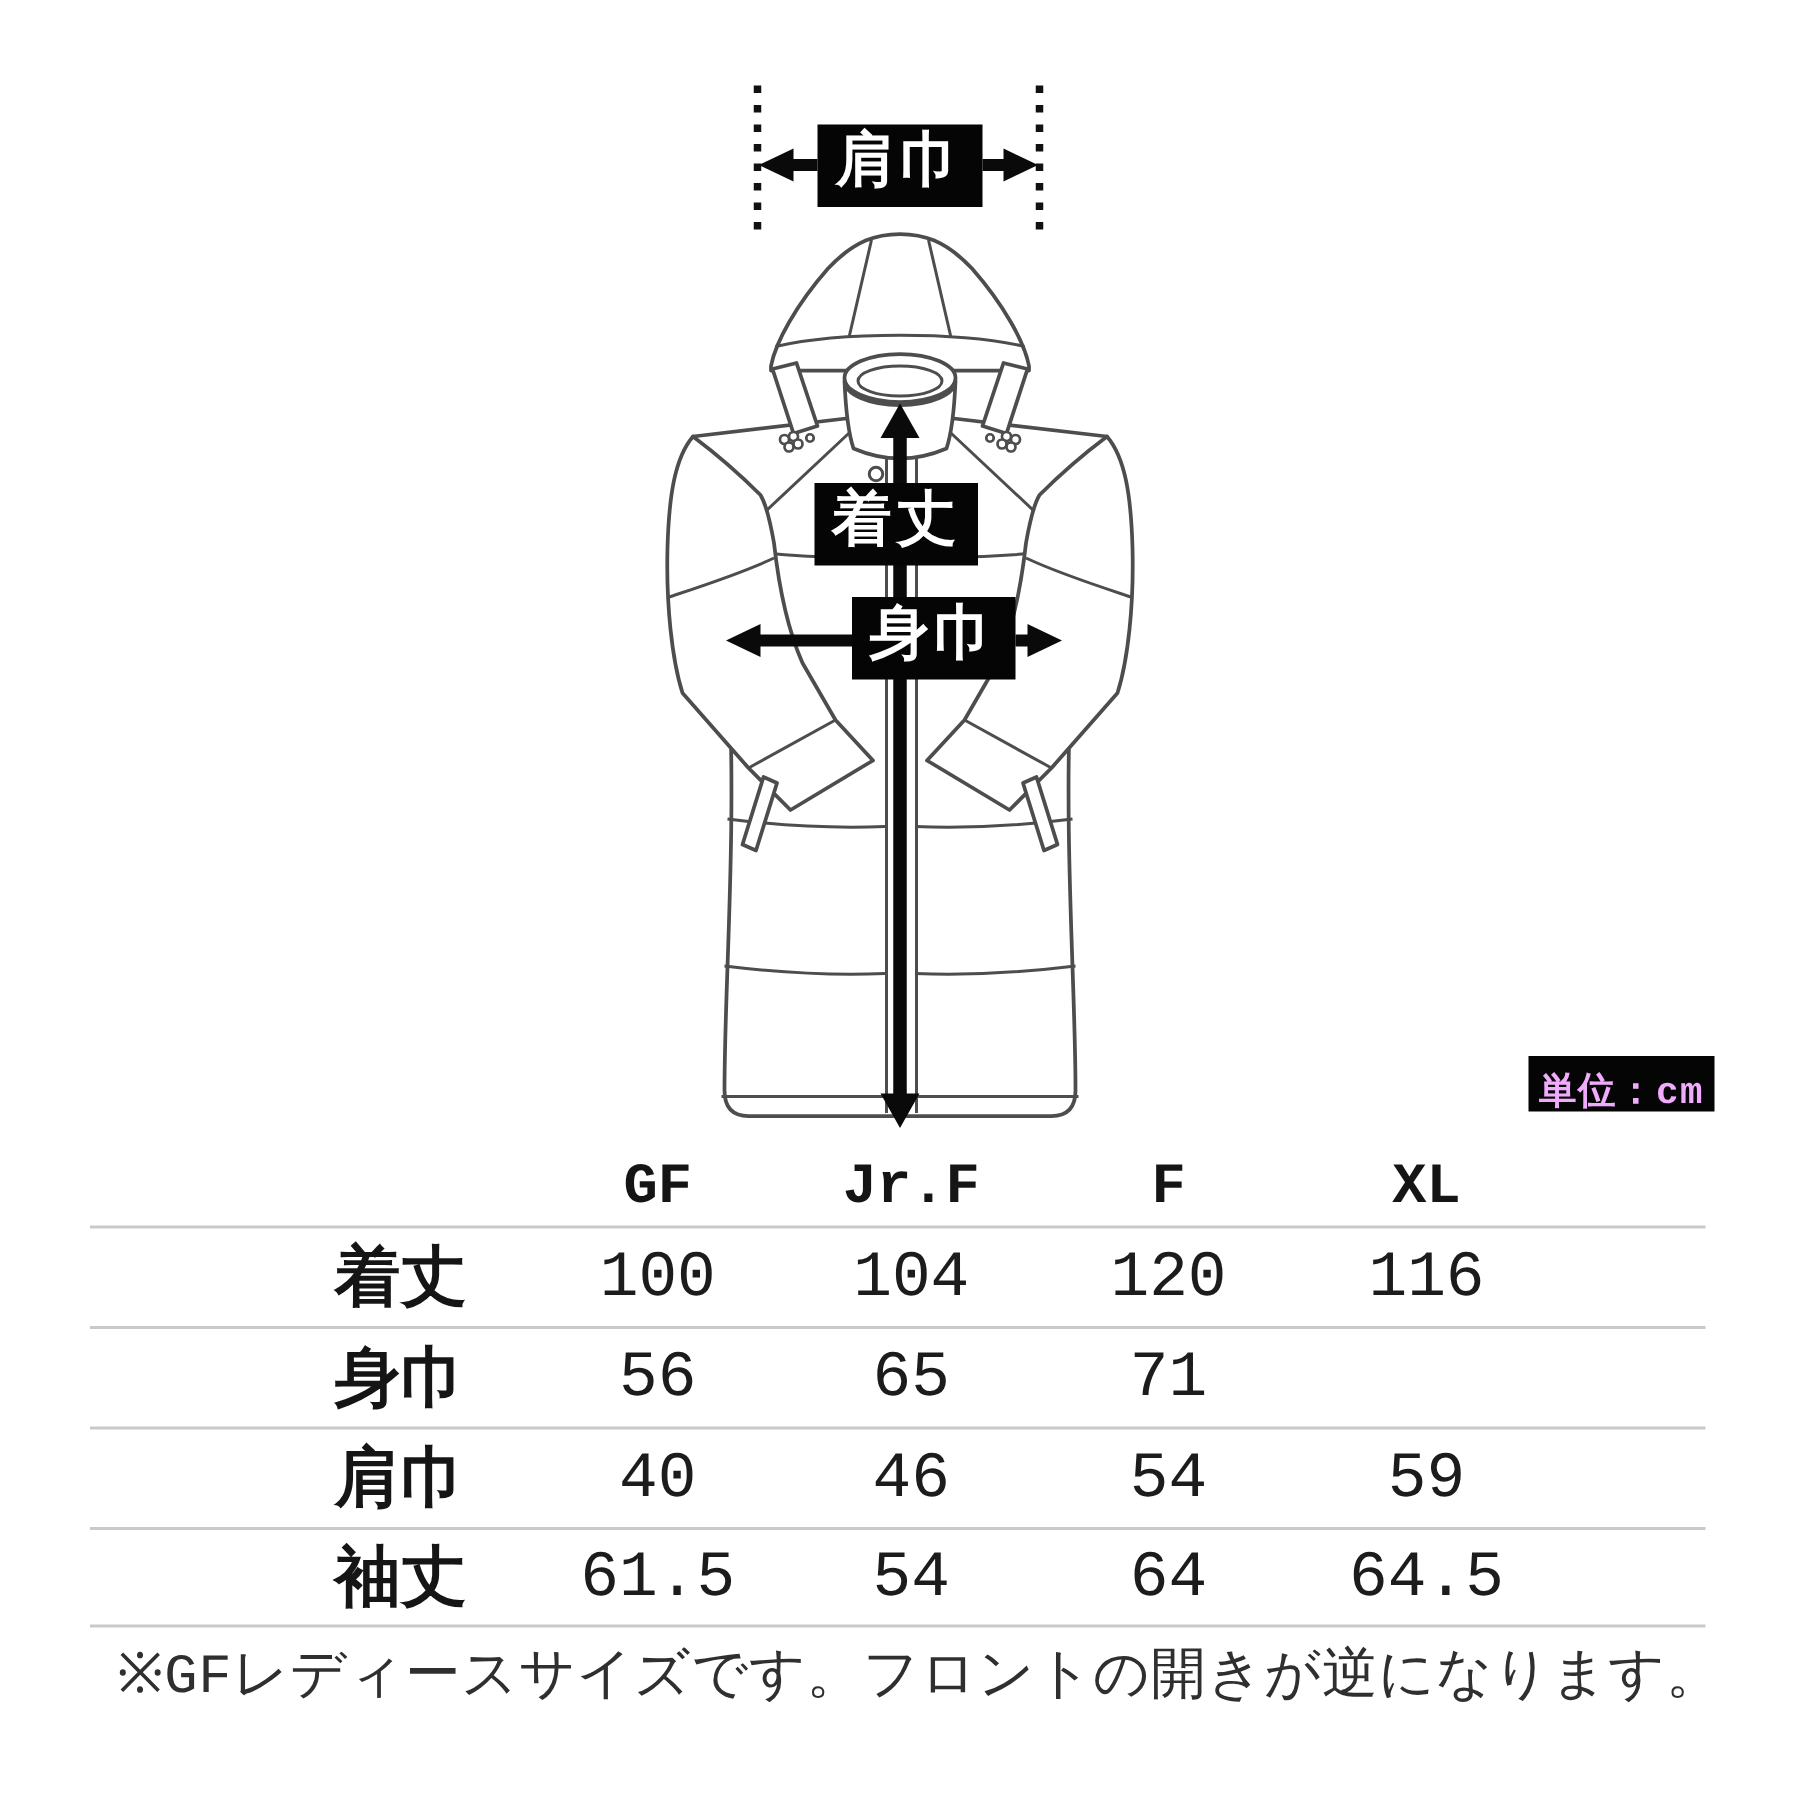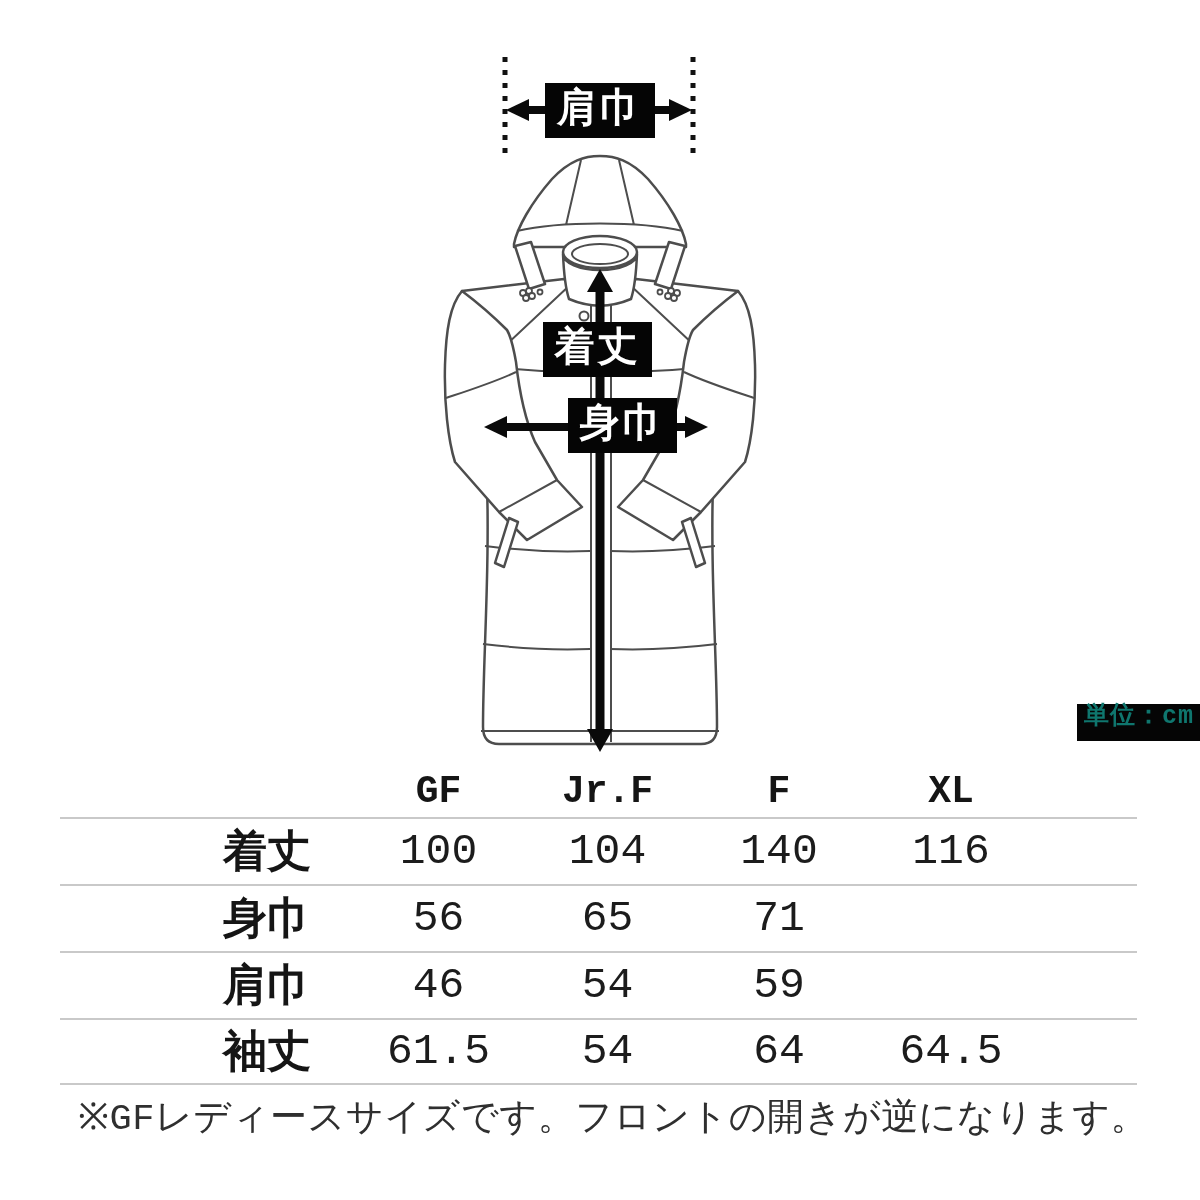--- a/index.html
+++ b/index.html
@@ -11,22 +11,22 @@
   
   .mlabel{
     position:absolute;background:#050505;color:#ffffff;
     display:flex;align-items:center;justify-content:center;
     font-size:40px;font-weight:bold;letter-spacing:3px;line-height:1;
   }
   .box-shoulder{left:545px;top:83px;width:110px;height:55px;}
   .box-length{left:543px;top:322px;width:109px;height:55px;}
   .box-width{left:568px;top:398px;width:109px;height:55px;}
   .unit-badge{
-    position:absolute;left:1077px;top:704px;width:124px;height:37px;
-    background:#050505;color:#0f766e;display:flex;align-items:flex-start;justify-content:center;
+    position:absolute;left:1019px;top:704px;width:124px;height:37px;
+    background:#050505;color:#f0abfc;display:flex;align-items:flex-end;justify-content:center;
     font-size:25px;font-weight:600;letter-spacing:1px;line-height:1;
   }
   
   .size-table{position:absolute;left:60px;top:766px;width:1077px;}
   .trow,.thead{
     display:grid;grid-template-columns:294px 169px 169px 174px 170px 101px;
     align-items:center;box-sizing:border-box;
   }
   .thead{height:51px;}
   .trow{height:67px;border-top:2px solid #c9c9c9;}
@@ -146,35 +146,36 @@
       <div class="hcell">Jr.F</div>
       <div class="hcell">F</div>
       <div class="hcell">XL</div>
       <div class="hcell"></div>
     </div>
 
     <div class="trow">
       <div class="lcell">着丈</div>
       <div class="vcell">100</div>
       <div class="vcell">104</div>
-      <div class="vcell">140</div>
+      <div class="vcell">120</div>
       <div class="vcell">116</div>
       <div></div>
     </div>
 
     <div class="trow">
       <div class="lcell">身巾</div>
       <div class="vcell">56</div>
       <div class="vcell">65</div>
       <div class="vcell">71</div>
       <div></div>
     </div>
 
     <div class="trow">
       <div class="lcell">肩巾</div>
+      <div class="vcell">40</div>
       <div class="vcell">46</div>
       <div class="vcell">54</div>
       <div class="vcell">59</div>
       <div></div>
     </div>
 
     <div class="trow">
       <div class="lcell">袖丈</div>
       <div class="vcell">61.5</div>
       <div class="vcell">54</div>

